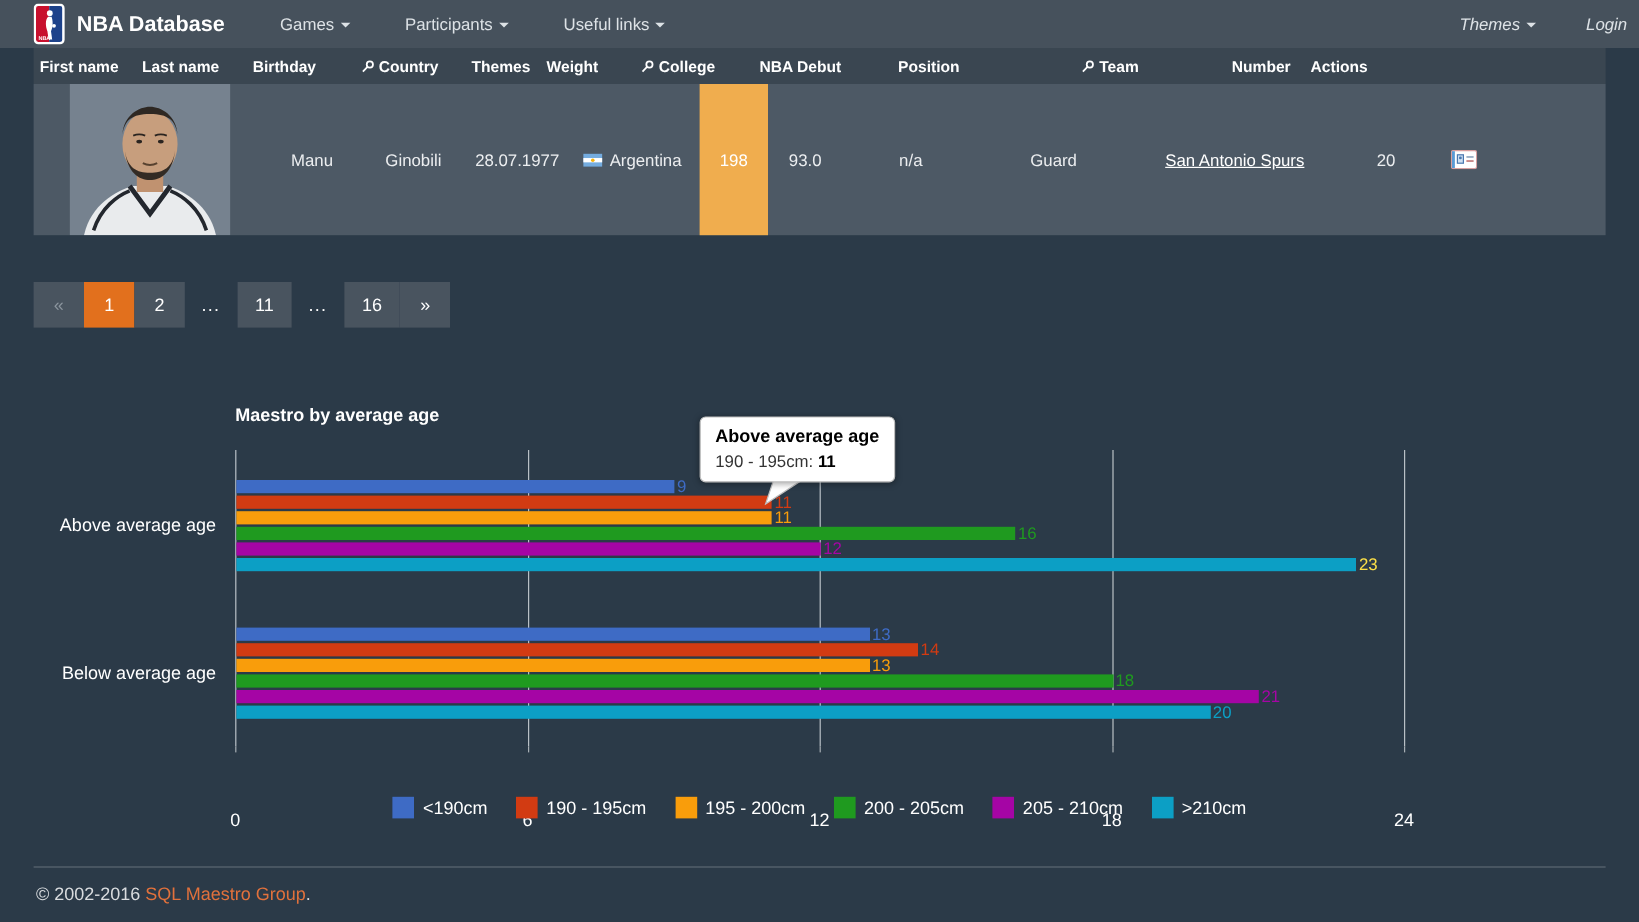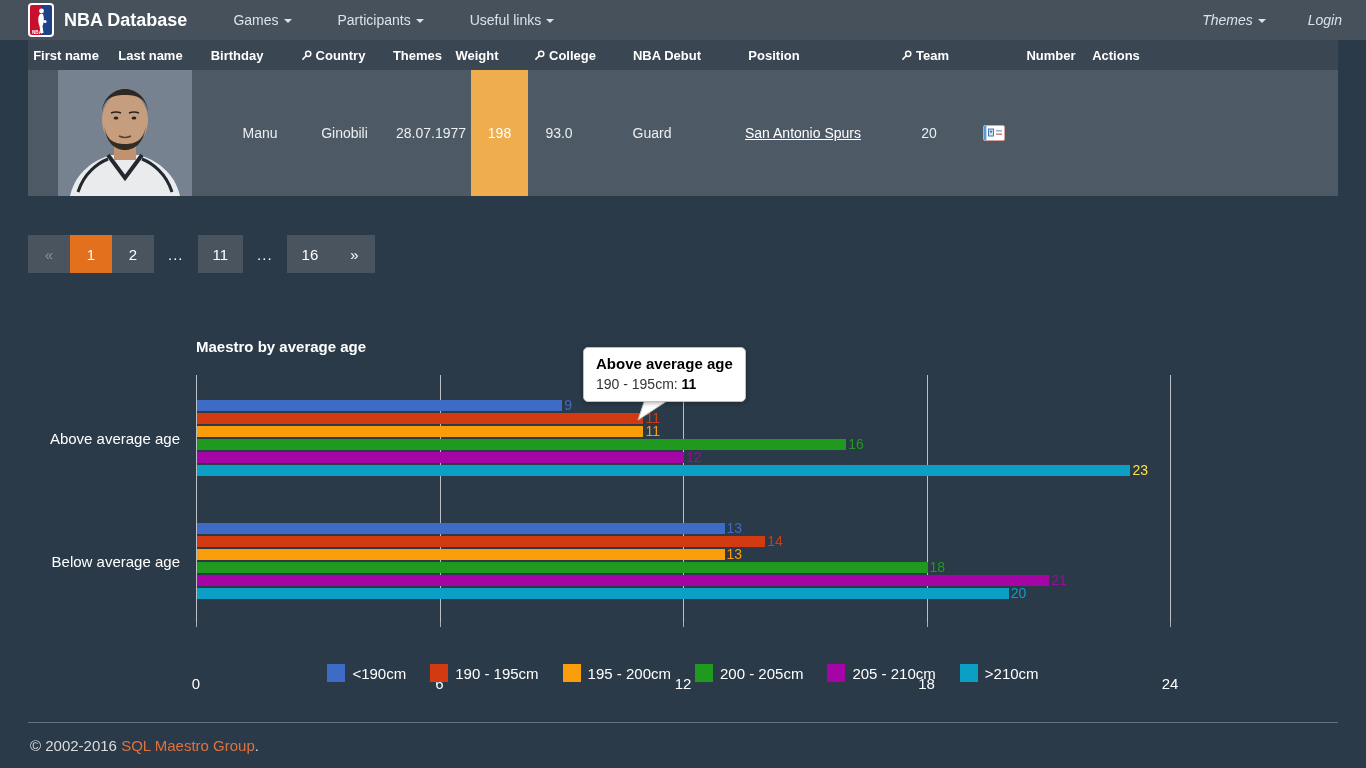--- a/index.html
+++ b/index.html
@@ -14,21 +14,21 @@
     background:var(--page-bg);
     font-family:"Liberation Sans",sans-serif;
   }
   
   .navbar{position:absolute;top:0;left:0;width:1366px;height:40px;background:var(--navbar-bg);display:flex;align-items:center;}
   .navbar .logo{margin-left:28px;flex:0 0 auto;display:flex;align-items:center;}
   .brand{color:#fff;font-weight:bold;font-size:18px;margin-left:10px;cursor:pointer;}
   .nav-item{color:#dde2e6;font-size:14px;margin-left:46px;cursor:pointer;white-space:nowrap;}
   .nav-right{margin-left:auto;display:flex;align-items:flex-end;font-style:italic;}
   .nav-right .nav-item{margin-left:0;margin-right:42px;}
-  .nav-right .nav-item:last-child{margin-right:24px;}
+  .nav-right .nav-item:last-child{margin-right:10px;}
   .caret{display:inline-block;margin-left:5px;width:0;height:0;border-left:4px solid transparent;border-right:4px solid transparent;border-top:4px solid currentColor;vertical-align:middle;}
   
   .table{position:absolute;left:28px;top:40px;width:1310px;}
   .thead{display:flex;height:30px;background:var(--table-header-bg);align-items:center;}
   .th{color:#fff;font-size:13px;font-weight:bold;display:flex;align-items:center;justify-content:center;gap:4px;height:100%;cursor:pointer;}
   .trow{display:flex;height:126px;background:var(--table-row-bg);align-items:stretch;}
   .td{display:flex;align-items:center;justify-content:center;color:#eceef0;font-size:14px;}
   .td-height{background:var(--height-highlight);color:#fff;}
   .team-link{color:#fff;text-decoration:underline;cursor:pointer;}
   .flag{margin-right:6px;flex:0 0 auto;}
@@ -168,22 +168,31 @@
         <ellipse cx="58" cy="48" rx="2.4" ry="1.6" fill="#2a2420"></ellipse>
         <ellipse cx="76" cy="48" rx="2.4" ry="1.6" fill="#2a2420"></ellipse>
         <path d="M53,43 Q58,41 63,43" stroke="#2a2420" stroke-width="1.6" fill="none"></path>
         <path d="M71,43 Q76,41 81,43" stroke="#2a2420" stroke-width="1.6" fill="none"></path>
         <path d="M61,66 Q67,69 73,66" stroke="#58422f" stroke-width="1.6" fill="none"></path>
       </svg>
     </div>
     <div class="td" style="flex:0 0 76px">Manu</div>
     <div class="td" style="flex:0 0 93px">Ginobili</div>
     <div class="td" style="flex:0 0 80px">28.07.1977</div>
+    <div class="td" style="flex:0 0 112px">
+      <svg class="flag" width="16" height="11" viewBox="0 0 16 11">
+          <rect width="16" height="11" fill="#74acdf"></rect>
+          <rect y="3.7" width="16" height="3.6" fill="#fff"></rect>
+          <circle cx="8" cy="5.5" r="1.5" fill="#f6b40e"></circle>
+        </svg>
+      <span>Argentina</span>
+    </div>
     <div class="td td-height" style="flex:0 0 57px">198</div>
     <div class="td" style="flex:0 0 62px">93.0</div>
+    <div class="td" style="flex:0 0 114px">n/a</div>
     <div class="td" style="flex:0 0 124px">Guard</div>
     <div class="td" style="flex:0 0 178px">
       <a class="team-link">San Antonio Spurs</a>
     </div>
     <div class="td" style="flex:0 0 74px">20</div>
     <div class="td" style="flex:0 0 56px">
       <svg width="22" height="16" viewBox="0 0 22 16" style="cursor:pointer">
         <rect x="0.5" y="0.5" width="21" height="15" rx="1.5" fill="#fff" stroke="#d9a0a0"></rect>
         <rect x="1" y="1" width="2.4" height="14" fill="#5b9bd5"></rect>
         <rect x="5.5" y="4" width="5" height="7" fill="#cfe0f2" stroke="#4a78b0"></rect>

